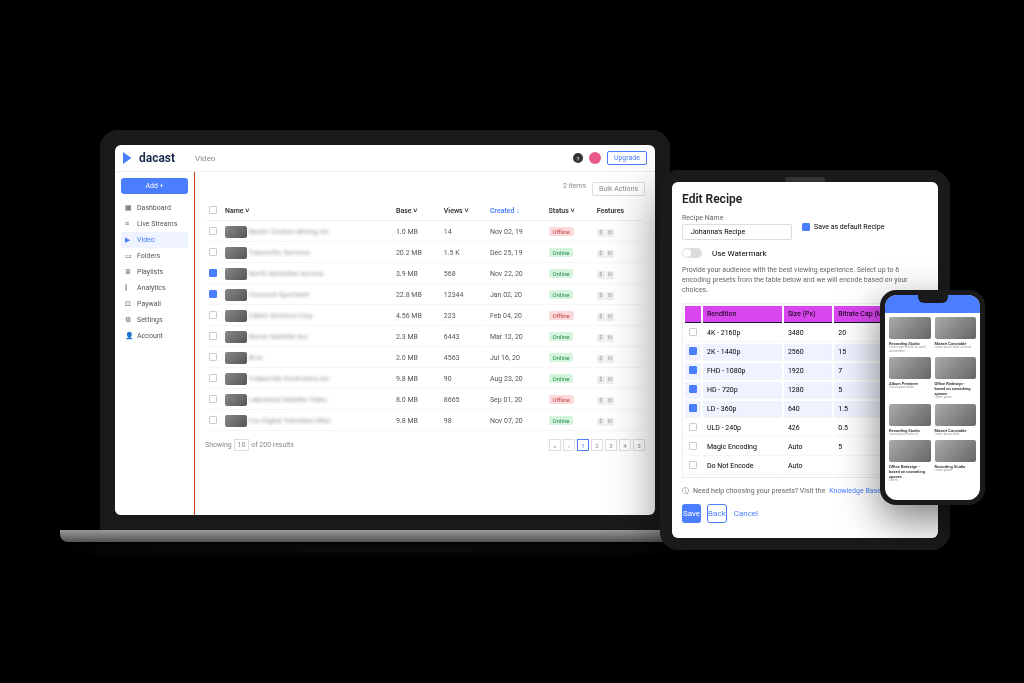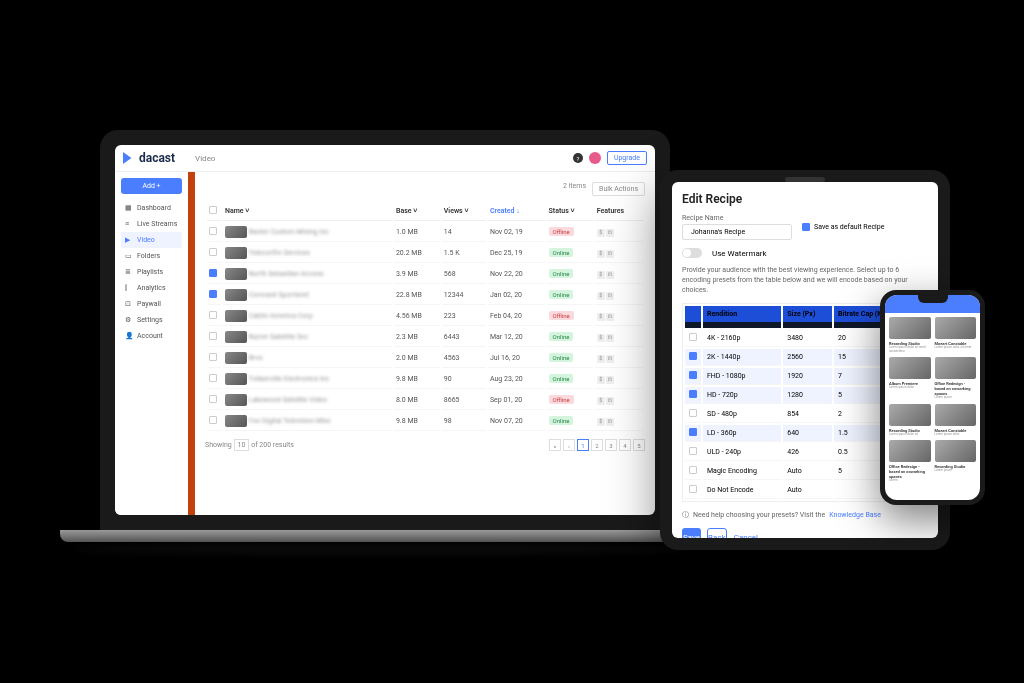--- a/index.html
+++ b/index.html
@@ -10,21 +10,21 @@
 .screen{width:100%;height:100%;background:#fff;border-radius:6px;overflow:hidden;display:flex;flex-direction:column;font-size:7px}
 .topbar{display:flex;align-items:center;padding:6px 8px;border-bottom:1px solid #eee}
 .logo{display:flex;align-items:center;gap:4px;font-weight:700;font-size:12px;color:#1a2b4c}
 .logo-icon{width:12px;height:12px;background:#4a7eff;clip-path:polygon(0 0,70% 50%,0 100%)}
 .breadcrumb{margin-left:20px;color:#888;font-size:8px}
 .topbar-right{margin-left:auto;display:flex;align-items:center;gap:6px}
 .help-icon{width:10px;height:10px;border-radius:50%;background:#333;color:#fff;display:flex;align-items:center;justify-content:center;font-size:6px}
 .avatar{width:12px;height:12px;border-radius:50%;background:#e85a8a}
 .upgrade-btn{border:1px solid #4a7eff;color:#4a7eff;padding:2px 6px;border-radius:2px;font-size:7px}
 .main{flex:1;display:flex;overflow:hidden}
-.sidebar{width:80px;background:#fff;border-right:7px solid #c2410c;padding:6px}
+.sidebar{width:80px;background:#fff;border-right:1px solid #c2410c;padding:6px}
 .add-btn{background:#4a7eff;color:#fff;padding:4px;text-align:center;border-radius:3px;font-size:7px;margin-bottom:6px}
 .nav-item{display:flex;align-items:center;gap:4px;padding:4px;font-size:7px;color:#555;border-radius:2px}
 .nav-item.active{background:#eef3ff;color:#4a7eff}
 .nav-icon{width:8px;height:8px;display:inline-block}
 .content{flex:1;padding:6px 10px;overflow:hidden}
 .toolbar{display:flex;justify-content:flex-end;gap:6px;padding:4px 0;font-size:7px;color:#888}
 .bulk-btn{border:1px solid #ddd;padding:2px 6px;border-radius:2px}
 .table{width:100%;font-size:7px}
 .table th{text-align:left;padding:4px 2px;color:#333;font-weight:600;border-bottom:1px solid #eee}
 .table td{padding:3px 2px;border-bottom:1px solid #f5f5f5;color:#555}
@@ -46,21 +46,21 @@
 .tablet-notch{position:absolute;top:7px;left:50%;transform:translateX(-50%);width:40px;height:5px;background:#333;border-radius:3px}
 .recipe-title{font-size:12px;font-weight:600;margin-bottom:8px;color:#222}
 .form-row{display:flex;align-items:center;gap:10px;margin-bottom:8px}
 .input-group label{display:block;font-size:7px;color:#666;margin-bottom:2px}
 .text-input{border:1px solid #ddd;padding:3px 8px;font-size:7px;border-radius:2px;width:110px}
 .check-label{display:flex;align-items:flex-end;gap:4px;font-size:7px}
 .toggle{width:20px;height:10px;background:#ddd;border-radius:5px;position:relative}
 .toggle::after{content:"";position:absolute;width:8px;height:8px;background:#fff;border-radius:50%;top:1px;left:1px}
 .helper-text{font-size:7px;color:#666;line-height:1.4;margin-bottom:8px}
 .recipe-table{width:100%;font-size:7px;border:1px solid #eee}
-.recipe-table th{padding:4px;text-align:left;font-weight:700;border-bottom:6px solid #0f172a;background:#1d4ed8}
+.recipe-table th{padding:4px;text-align:left;font-weight:400;border-bottom:1px solid #0f172a;background:#d946ef}
 .recipe-table td{padding:3px 4px;border-bottom:1px solid #f5f5f5}
 .recipe-table tr.selected td{background:#eef3ff}
 .info-row{display:flex;align-items:center;gap:4px;font-size:7px;color:#666;margin:8px 0}
 .info-row a{color:#4a7eff}
 .btn-row{display:flex;gap:6px}
 .btn{padding:4px 0;border-radius:3px;font-size:8px;border:1px solid transparent}
 .btn-primary{background:#4a7eff;color:#fff}
 .btn-secondary{border-color:#4a7eff;color:#4a7eff}
 .btn-link{color:#4a7eff}
 
@@ -312,26 +312,20 @@
             <td>FHD - 1080p</td>
             <td>1920</td>
             <td>7</td>
           </tr>
           <tr class="selected">
             <td><span class="checkbox checked"></span></td>
             <td>HD - 720p</td>
             <td>1280</td>
             <td>5</td>
           </tr>
-          <tr>
-            <td><span class="checkbox"></span></td>
-            <td>SD - 480p</td>
-            <td>854</td>
-            <td>2</td>
-          </tr>
           <tr class="selected">
             <td><span class="checkbox checked"></span></td>
             <td>LD - 360p</td>
             <td>640</td>
             <td>1.5</td>
           </tr>
           <tr>
             <td><span class="checkbox"></span></td>
             <td>ULD - 240p</td>
             <td>426</td>

